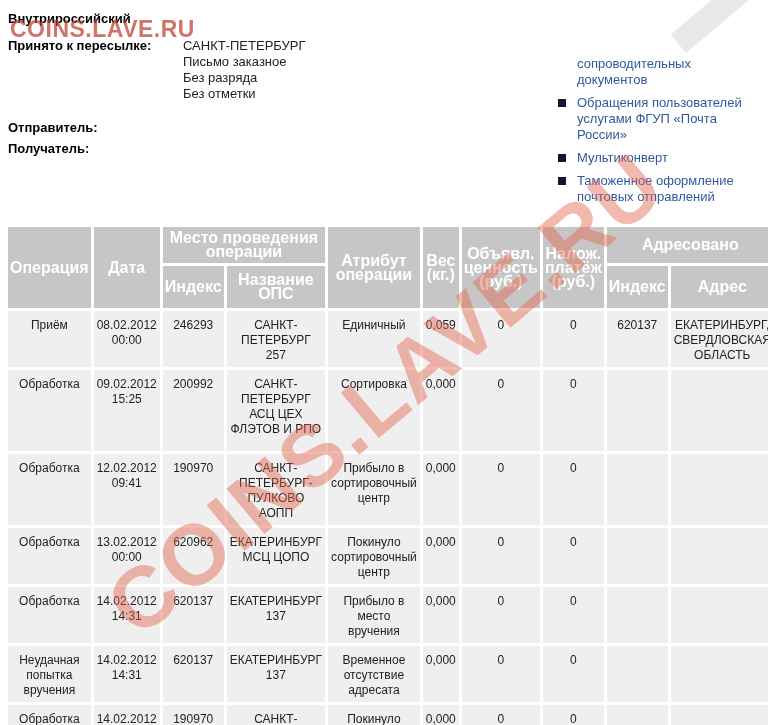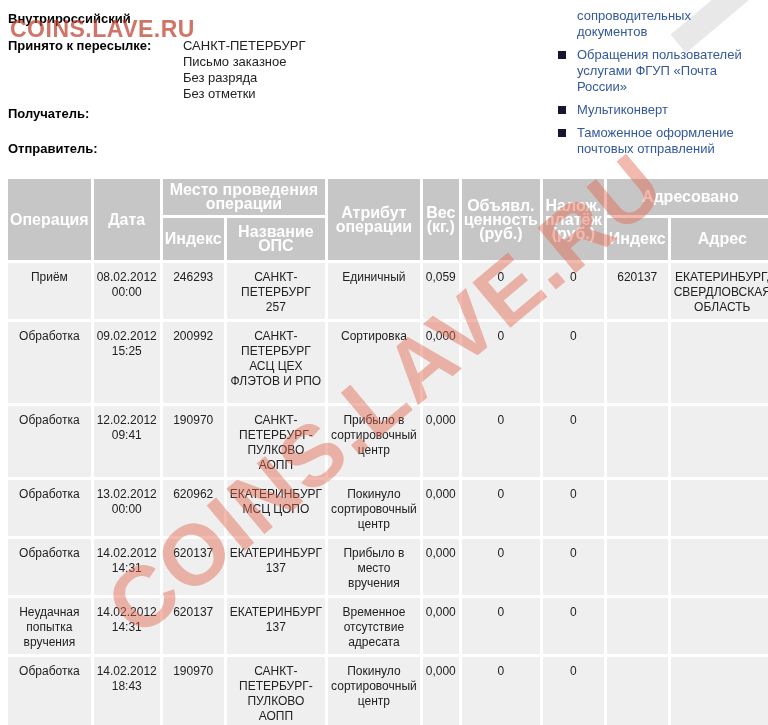--- a/index.html
+++ b/index.html
@@ -23,21 +23,21 @@
     display:inline-block; width:33px; height:25px; background:#000;
     vertical-align:-8px; margin-left:2px;
   }
   .accepted { display:flex; margin-top:11px; }
   .accepted-label { width:175px; font-size:13px; font-weight:bold; color:#000; }
   .accepted-values { font-size:13px; line-height:16px; color:#222; }
   .party-label { font-size:13px; font-weight:bold; color:#000; margin-top:3px; line-height:18px; }
   .sender-label { margin-top:17px; }
 
   
-  .sidebar { width:200px; flex:none; padding-top:0; }
+  .sidebar { width:200px; flex:none; padding-top:0;margin-top:48px; }
   .sidebar-item { display:flex; margin-bottom:7px; cursor:pointer; }
   .sidebar-item .bullet {
     width:8px; height:8px; background:#161630; flex:none;
     margin:4px 11px 0 0;
   }
   .sidebar-item.no-bullet .bullet { visibility:hidden; }
   .sidebar-item .link-text {
     font-size:13px; line-height:16px; color:#33589c;
   }
 
@@ -97,22 +97,22 @@
       <div class="accepted">
         <div class="accepted-label">Принято к пересылке:</div>
         <div class="accepted-values">
           <div>САНКТ-ПЕТЕРБУРГ</div>
           <div>Письмо заказное</div>
           <div>Без разряда</div>
           <div>Без отметки</div>
         </div>
       </div>
 
+      <div class="party-label sender-label">Отправитель:</div>
       <div class="party-label">Получатель:</div>
-      <div class="party-label sender-label">Отправитель:</div>
     </div>
 
     <div class="sidebar">
       <div class="sidebar-item no-bullet">
         <span class="bullet"></span>
         <span class="link-text">сопроводительных документов</span>
       </div>
       <div class="sidebar-item">
         <span class="bullet"></span>
         <span class="link-text">Обращения пользователей услугами ФГУП «Почта России»</span>

